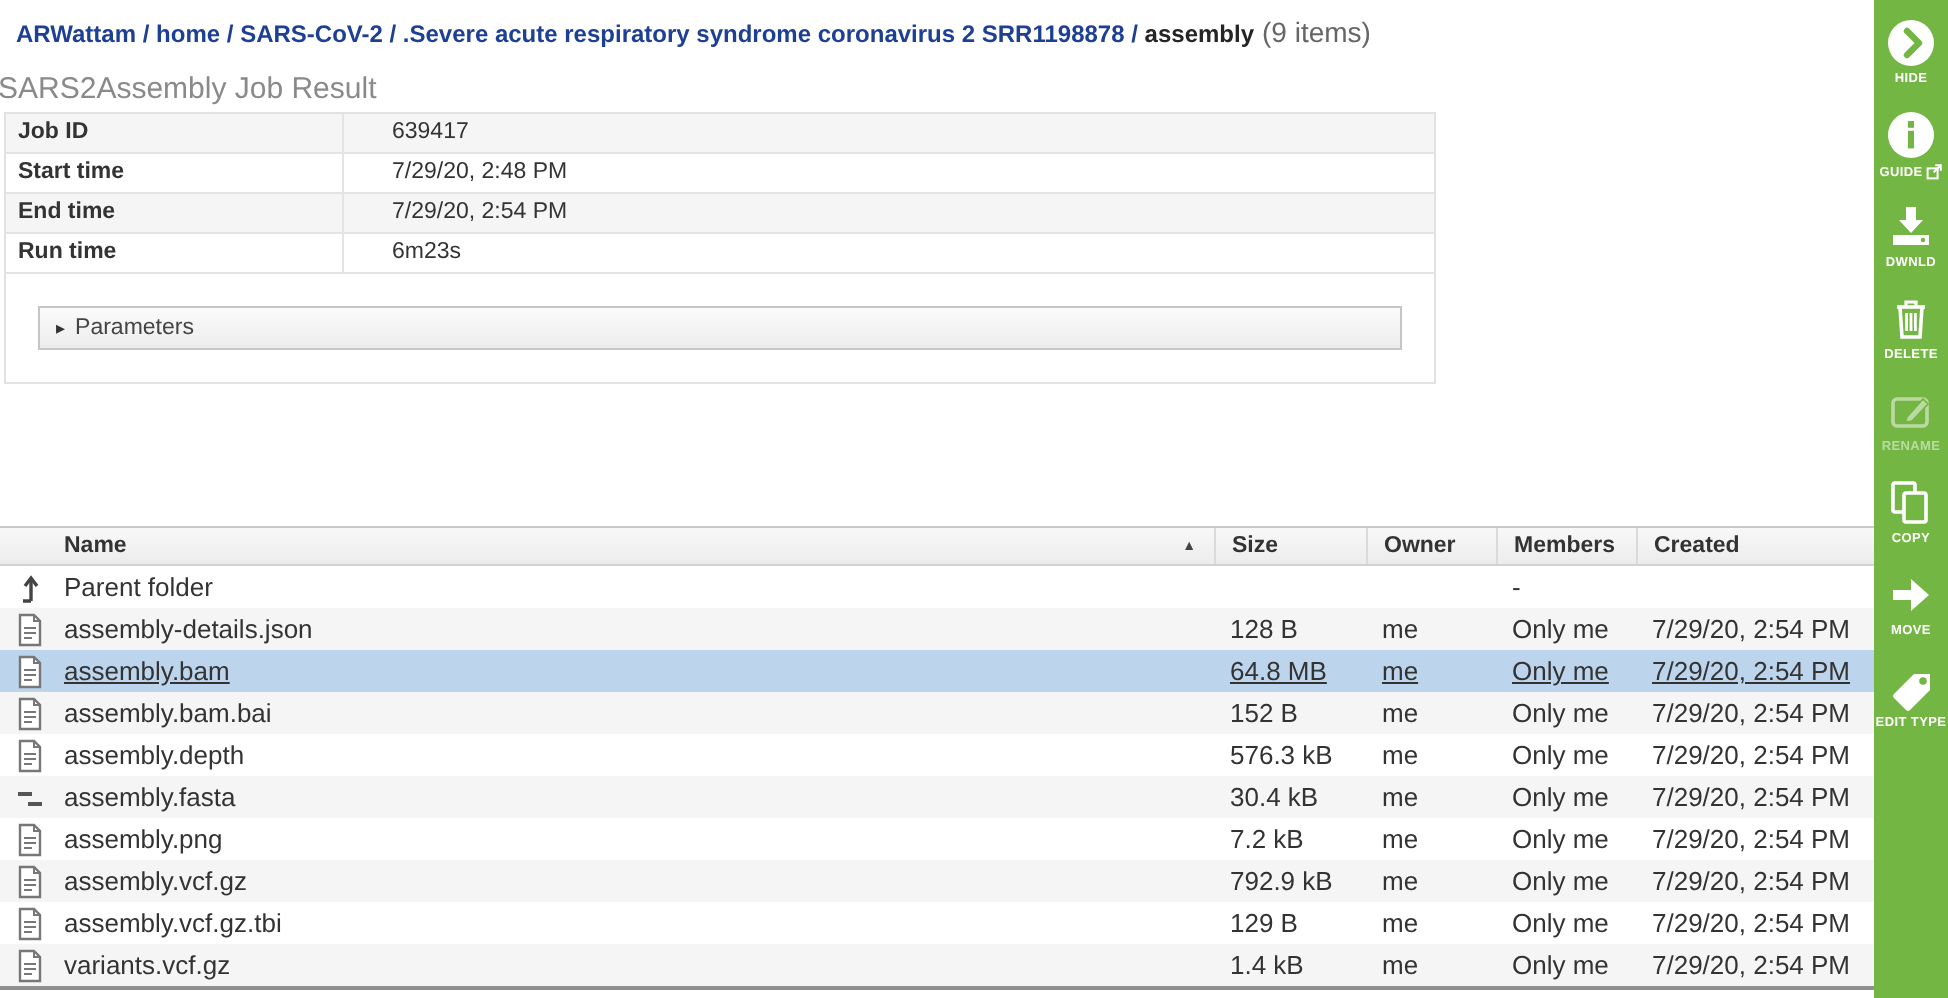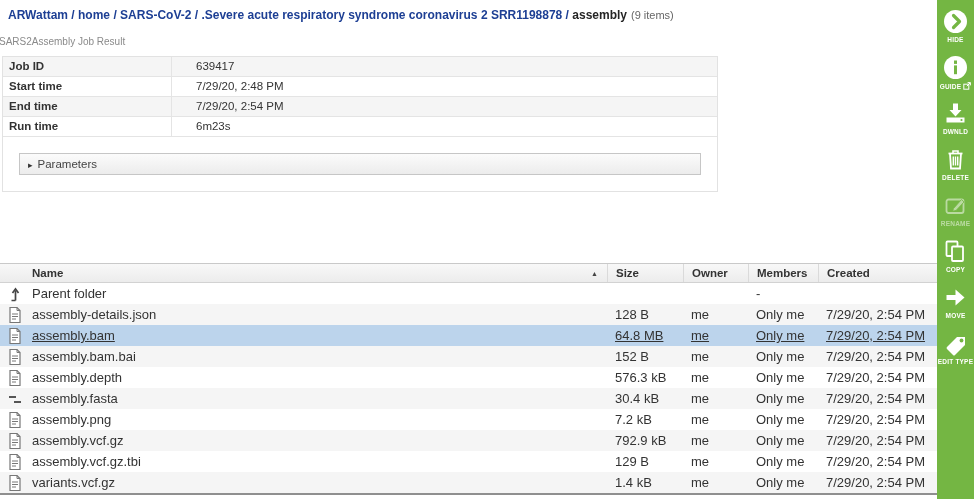--- a/index.html
+++ b/index.html
@@ -9,24 +9,24 @@
   html,body{width:974px;height:499px;overflow:hidden;background:#fff;
     font-family:"Liberation Sans","DejaVu Sans",sans-serif;color:#333;}
   body{position:relative;}
 
   
   .breadcrumb{position:absolute;top:8px;left:8px;font-size:12px;font-weight:bold;
     color:var(--crumb);white-space:nowrap;}
   .crumb{color:var(--crumb);cursor:pointer;}
   .crumb.current{color:#252525;}
   .sep{color:var(--crumb);}
-  .crumb-suffix{color:#666;font-weight:normal;font-size:11px;margin-left:4px;}
-
-  
-  .page-title{position:absolute;top:36px;left:-1px;font-size:10px;color:#8a8a8a;}
+  .crumb-suffix{color:#666;font-weight:normal;font-size:14px;margin-left:4px;}
+
+  
+  .page-title{position:absolute;top:36px;left:-1px;font-size:15px;color:#8a8a8a;}
 
   
   .job-panel{position:absolute;top:56px;left:2px;width:716px;
     border:1px solid #e2e2e2;background:#fff;}
   .jrow{display:flex;height:20px;line-height:19px;font-size:11.5px;
     border-bottom:1px solid #e4e4e4;}
   .jrow:nth-child(odd){background:#f5f5f5;}
   .jlabel{width:168px;font-weight:bold;padding-left:6px;}
   .jvalue{flex:1;padding-left:24px;border-left:1px solid #e4e4e4;}
   .params{margin:16px;height:22px;line-height:21px;font-size:11.5px;color:#444;

